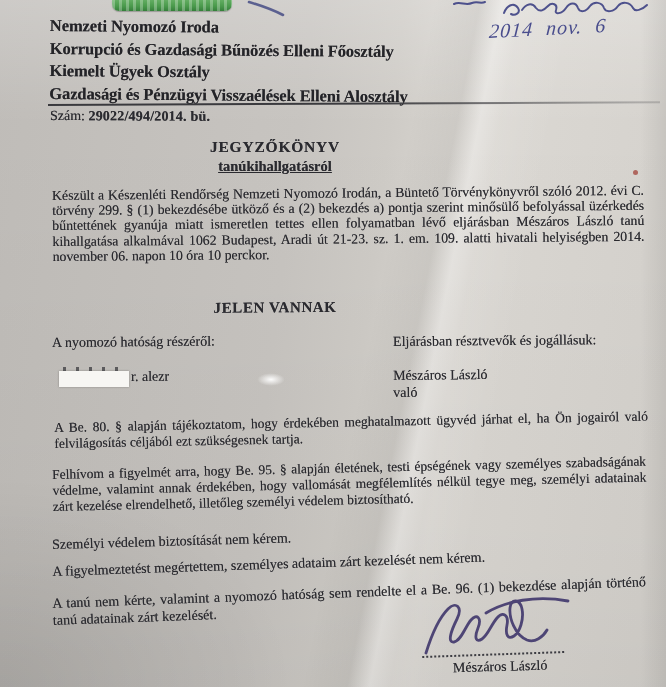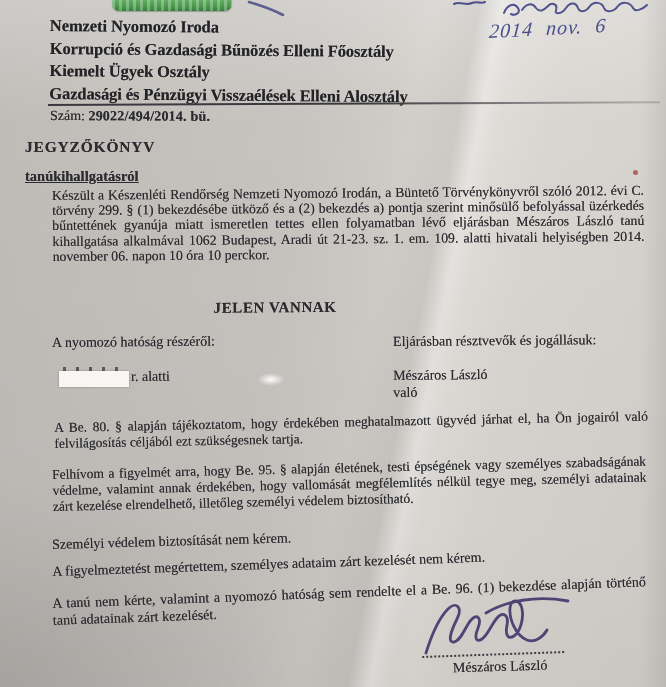--- a/index.html
+++ b/index.html
@@ -21,23 +21,23 @@
   .edge-shade{position:absolute;right:0;top:0;width:26px;height:100%;
     background:linear-gradient(to left, rgba(0,0,0,0.07), rgba(0,0,0,0));pointer-events:none;}
   .content{position:absolute;inset:0;filter:blur(0.25px);}
   .abs{position:absolute;transform-origin:left top;}
   .txt{text-shadow:0 0 0.5px rgba(40,40,46,0.65);}
   .hdr{left:50px;top:15px;font-weight:700;font-size:16.5px;line-height:22.5px;transform:rotate(0.5deg);letter-spacing:-0.1px;color:#242428;}
   .rule{left:48px;top:104px;width:612px;height:2px;transform:rotate(-0.25deg);
     background:linear-gradient(90deg,#3a3a3e 0%,#3a3a3e 52%,rgba(58,58,62,0.55) 78%,rgba(58,58,62,0.22) 100%);}
   .szam{left:50px;top:108px;font-size:14px;transform:rotate(0.3deg);}
   .szam b{letter-spacing:0.2px;margin-top:20px;}
-  .title-blk{left:25px;top:138px;width:500px;text-align:left;font-weight:700;}
+  .title-blk{left:25px;top:138px;width:500px;text-align:center;font-weight:700;}
   .title-main{font-size:15.5px;letter-spacing:0.8px;}
-  .title-sub{font-size:14.5px;text-decoration:underline;margin-top:12px;}
+  .title-sub{font-size:14.5px;text-decoration:underline;margin-top:2px;}
   .intro{left:52px;top:188px;width:592px;font-size:13.8px;line-height:15.2px;text-align:justify;transform:rotate(-0.5deg);}
   .jelen{left:25px;top:301px;width:500px;text-align:center;font-weight:700;font-size:15px;letter-spacing:0.6px;transform:rotate(-0.4deg);}
   .colh-l{left:52px;top:335px;font-size:14px;transform:rotate(-0.5deg);}
   .colh-r{left:393px;top:334px;font-size:14px;transform:rotate(-0.5deg);}
   .person-l{left:131px;top:369px;font-size:14px;transform:rotate(-0.5deg);}
   .person-r{left:393px;top:368px;font-size:14px;line-height:16.5px;transform:rotate(-0.6deg);}
   .redact{left:59px;top:371px;width:70px;height:16px;background:#f7f6f3;box-shadow:0 0 2px rgba(0,0,0,0.3);}
   .redact-tips{left:63px;top:367px;width:58px;height:4px;opacity:0.75;
     background:repeating-linear-gradient(90deg,#3a3a3e 0 3px,transparent 3px 13px);}
   .para{width:594px;font-size:13.5px;line-height:16px;text-align:justify;}
@@ -109,21 +109,21 @@
 
     <div class="abs jelen txt">JELEN VANNAK</div>
 
     <div class="abs colh-l txt">A nyomozó hatóság részéről:</div>
     <div class="abs colh-r txt">Eljárásban résztvevők és jogállásuk:</div>
 
     <div class="abs redact"></div>
     <div class="abs redact-tips"></div>
     <div class="abs white-spot"></div>
 
-    <div class="abs person-l txt">r. alatti</div>
+    <div class="abs person-l txt">r. alezr</div>
     <div class="abs person-r txt">
       <div>Mészáros László</div>
       <div>való</div>
     </div>
 
     <div class="abs para p1 txt">A Be. 80. § alapján tájékoztatom, hogy érdekében meghatalmazott ügyvéd járhat el, ha Ön jogairól való felvilágosítás céljából ezt szükségesnek tartja.</div>
     <div class="abs para p2 txt">Felhívom a figyelmét arra, hogy Be. 95. § alapján életének, testi épségének vagy személyes szabadságának védelme, valamint annak érdekében, hogy vallomását megfélemlítés nélkül tegye meg, személyi adatainak zárt kezelése elrendelhető, illetőleg személyi védelem biztosítható.</div>
     <div class="abs para p3 txt">Személyi védelem biztosítását nem kérem.</div>
     <div class="abs para p4 txt">A figyelmeztetést megértettem, személyes adataim zárt kezelését nem kérem.</div>
     <div class="abs para p5 txt">A tanú nem kérte, valamint a nyomozó hatóság sem rendelte el a Be. 96. (1) bekezdése alapján történő tanú adatainak zárt kezelését.</div>

